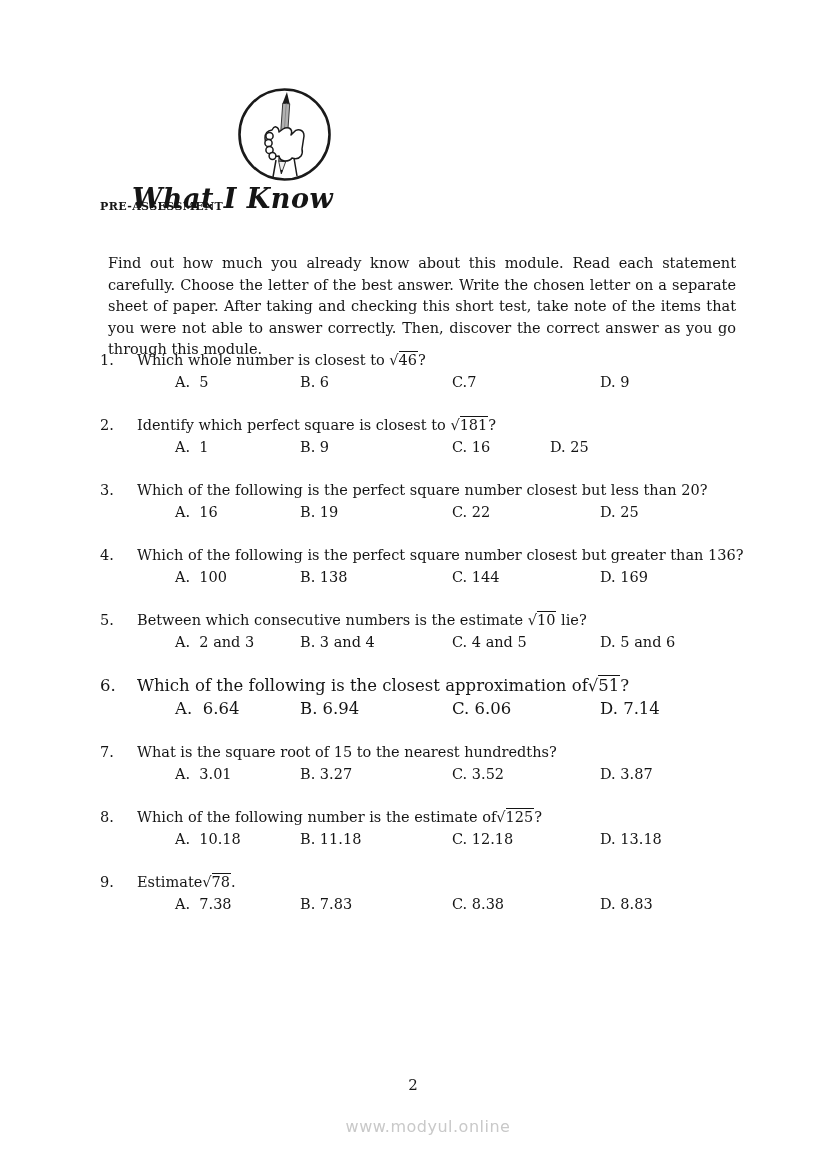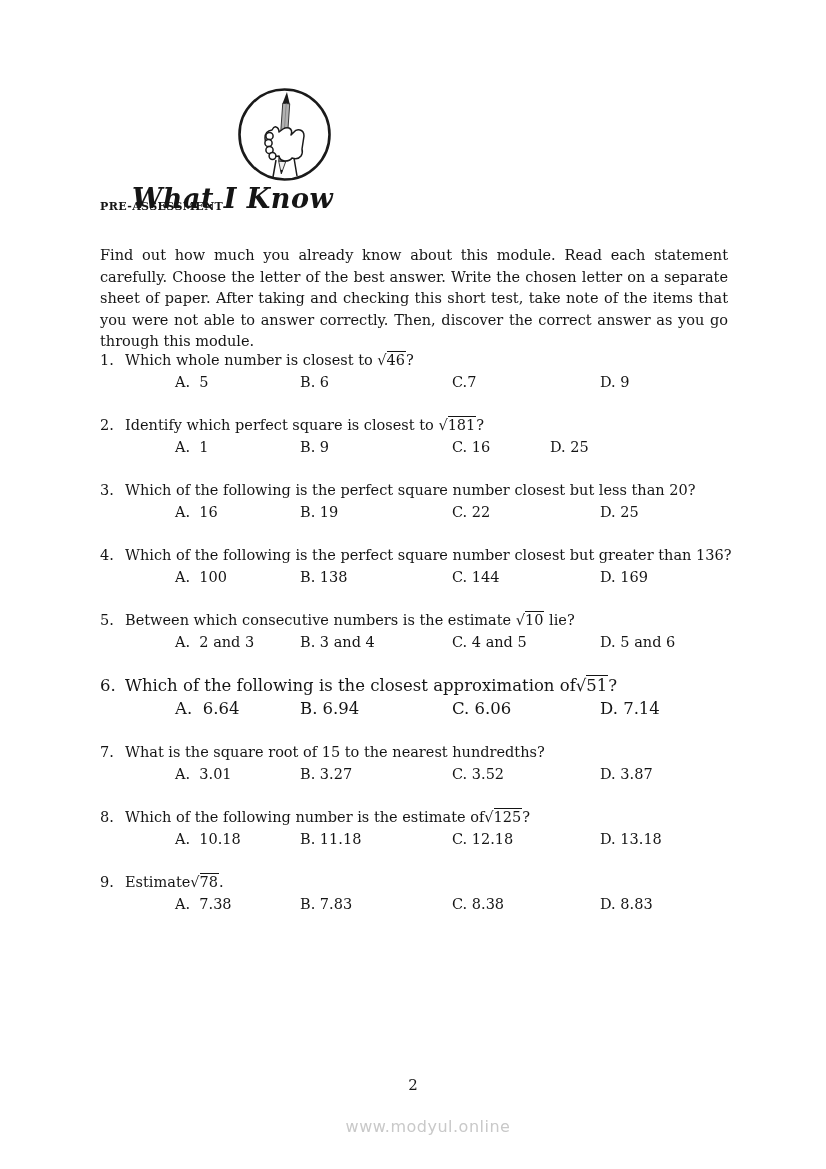--- a/index.html
+++ b/index.html
@@ -26,30 +26,30 @@
   }
 
   
   .pre {
     position:absolute; left:100px; top:200px; margin:0;
     font-size:11px; font-weight:bold; letter-spacing:0.4px;
   }
 
   
   .intro {
-    position:absolute; left:100px; top:245px; width:628px; margin:0;
+    position:absolute; left:100px; top:245px; width:628px; margin:8px;
     font-size:14.5px; line-height:21.5px; text-align:justify;
   }
 
   
   .questions { position:absolute; left:100px; top:349px; width:665px; }
   .question { margin-bottom:21px; }
   .qline { display:flex; font-size:14.5px; line-height:22px; }
   .qnum { width:25px; flex:none; }
-  .qtext { flex:1; }
+  .qtext { flex:1;margin-left:12px; }
   .opts { position:relative; height:22px; font-size:14.5px; line-height:22px; }
   .opt  { position:absolute; top:0; white-space:pre; }
   .opt-a { left:75px; }
   .opt-b { left:200px;text-align:right; }
   .opt-c { left:352px; }
   .opt-d { left:500px; }
   .qn-2 .opt-d { left:450px; }
   .question.large .qline, .question.large .opts { font-size:16.5px; line-height:23px; }
   .question.large .opts { height:23px; }
   .qn-10 .qnum { width:43px; margin-left:-15px; }

